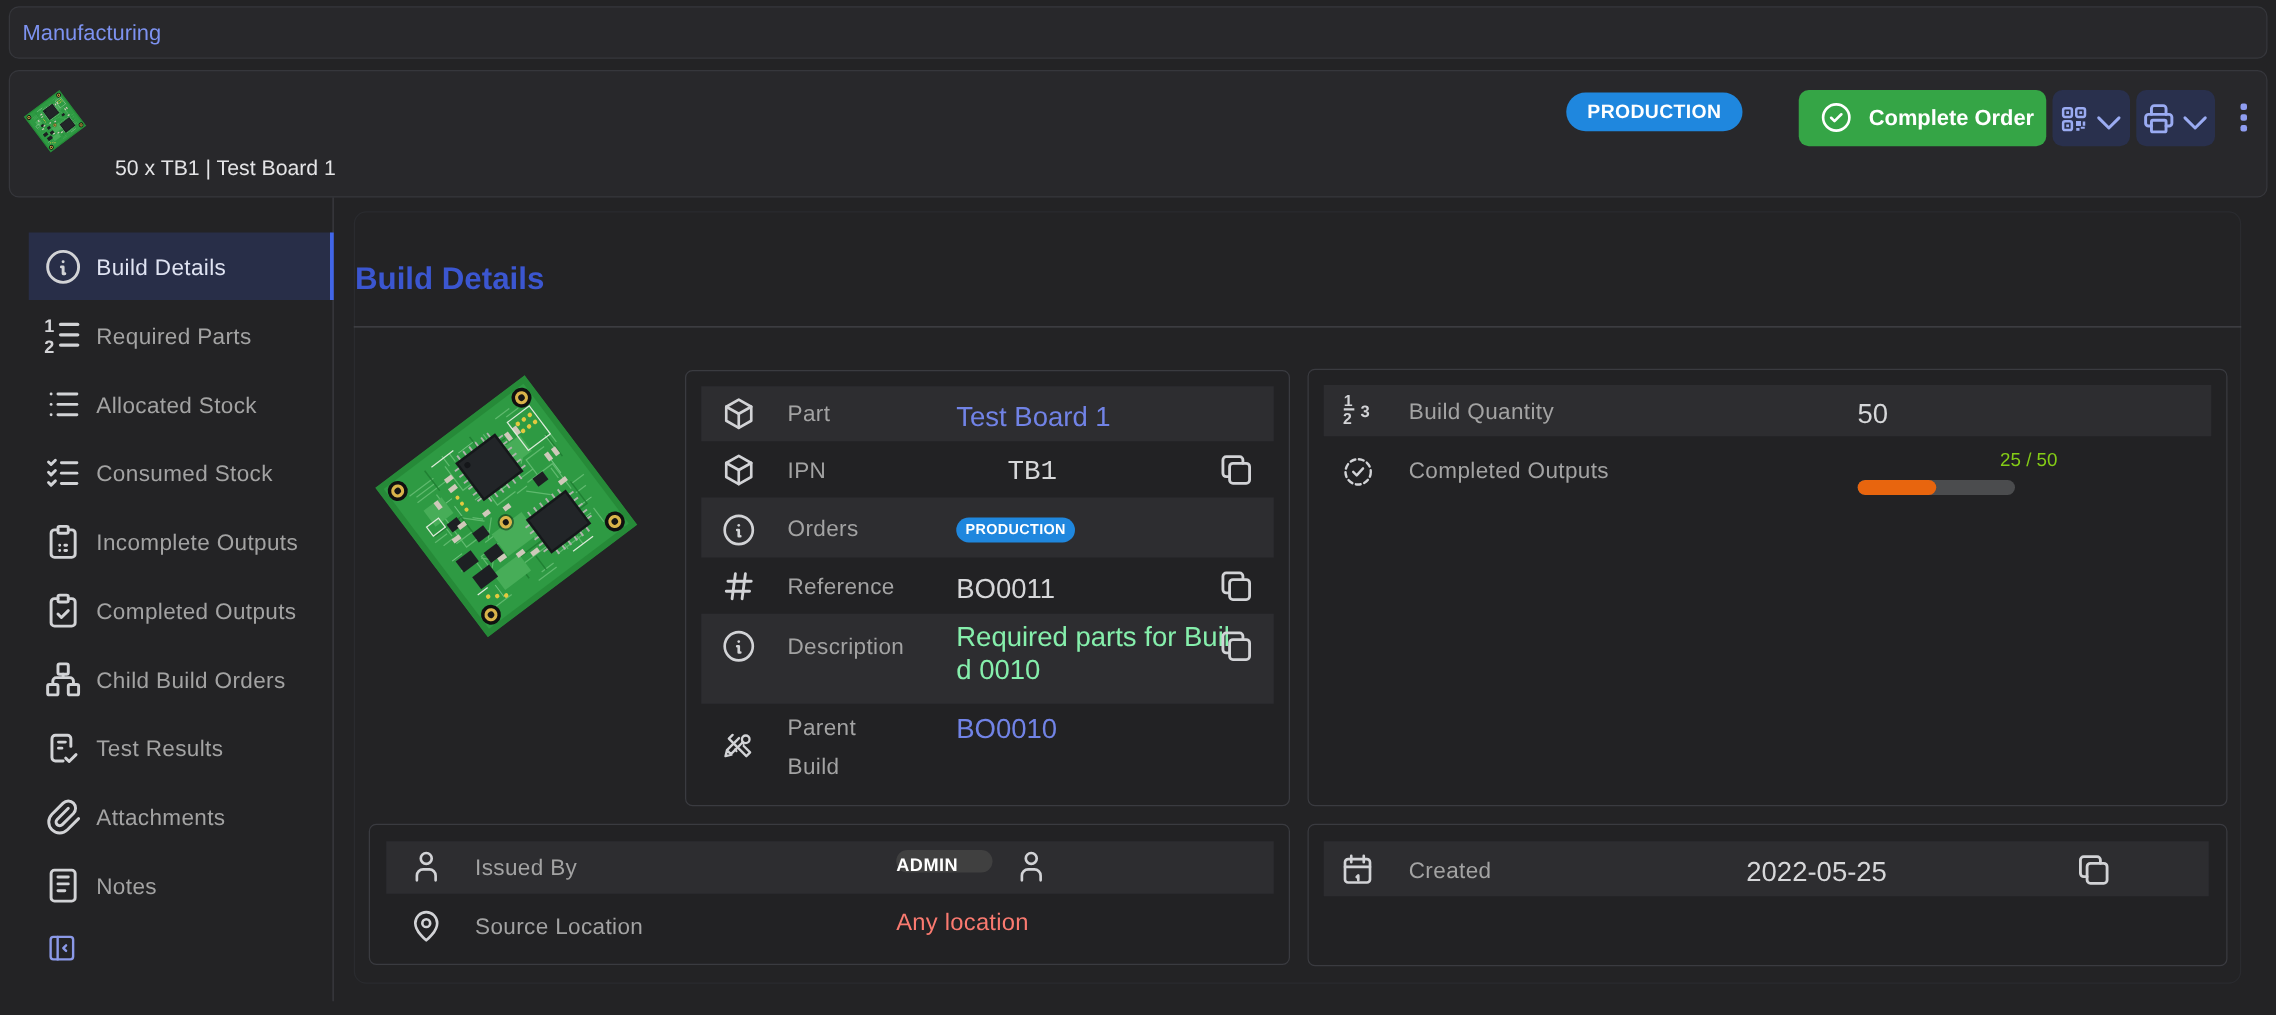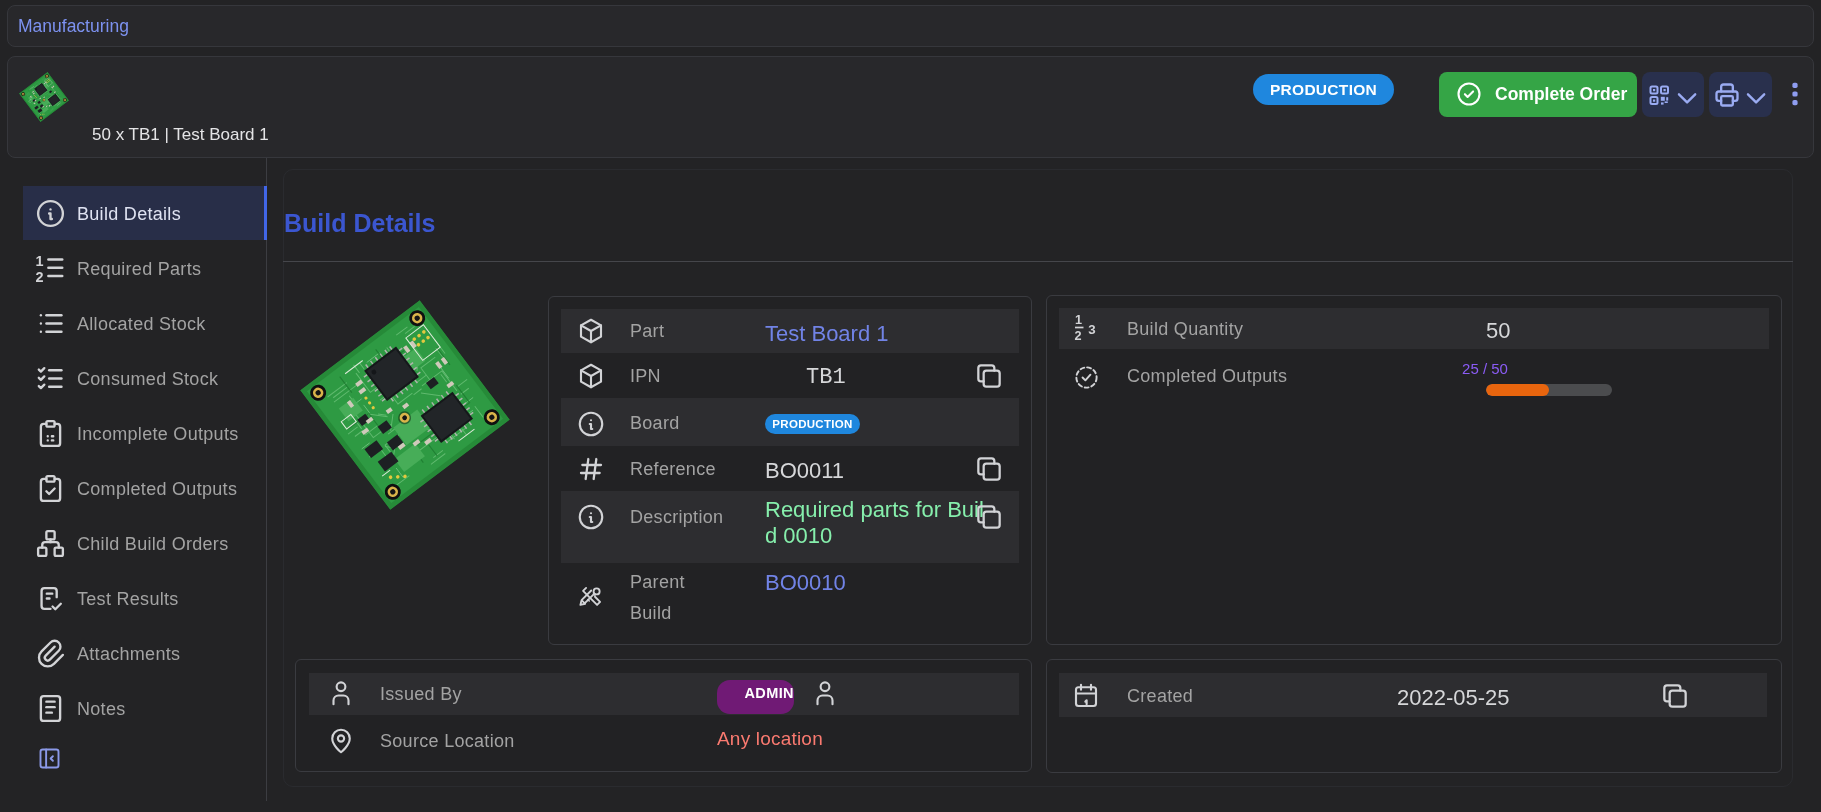--- a/index.html
+++ b/index.html
@@ -220,21 +220,21 @@
     <svg class="ic abs cpy" style="left:973px;top:360px;" width="32" height="32" viewBox="0 0 24 24">
         <rect x="8" y="8" width="12" height="12" rx="2"></rect>
         <path d="M16 8V6a2 2 0 0 0-2-2H6a2 2 0 0 0-2 2v8a2 2 0 0 0 2 2h2"></path>
       </svg>
 
     <svg class="ic abs" style="left:576px;top:409px;" width="30" height="30" viewBox="0 0 24 24">
         <circle cx="12" cy="12" r="9"></circle>
         <path d="M12 9h.01"></path>
         <path d="M11 12h1v4h1"></path>
       </svg>
-    <div class="abs lbl" style="left:630px;top:413px;">Board</div>
+    <div class="abs lbl" style="left:630px;top:413px;">Orders</div>
     <div class="abs" style="left:765px;top:414px;width:95px;height:20px;background:#1f87de;border-radius:11px;color:#fff;font-weight:bold;font-size:11.5px;letter-spacing:.3px;text-align:center;line-height:20px;">PRODUCTION</div>
 
     <svg class="ic abs" style="left:575px;top:453px;stroke-width:1.7;" width="32" height="32" viewBox="0 0 24 24">
         <path d="M10 4.5L8 19.5M16 4.5L14 19.5M5.5 9h14M4.5 15h14"></path>
       </svg>
     <div class="abs lbl" style="left:630px;top:459px;">Reference</div>
     <div class="abs val2" style="left:765px;top:458px;">BO0011</div>
     <svg class="ic abs cpy" style="left:973px;top:453px;" width="32" height="32" viewBox="0 0 24 24">
         <rect x="8" y="8" width="12" height="12" rx="2"></rect>
         <path d="M16 8V6a2 2 0 0 0-2-2H6a2 2 0 0 0-2 2v8a2 2 0 0 0 2 2h2"></path>
@@ -273,32 +273,32 @@
     <div class="abs lbl" style="left:1127px;top:319px;">Build Quantity</div>
     <div class="abs val2" style="left:1486px;top:318px;">50</div>
 
     <svg class="ic abs" style="left:1073px;top:364px;" width="27" height="27" viewBox="0 0 24 24" stroke-dasharray="3.5 2.6">
         <circle cx="12" cy="12" r="9"></circle>
       </svg>
     <svg class="ic abs" style="left:1073px;top:364px;" width="27" height="27" viewBox="0 0 24 24">
         <path d="M8.5 12l2.5 2.5 4.5-5"></path>
       </svg>
     <div class="abs lbl" style="left:1127px;top:366px;">Completed Outputs</div>
-    <div class="abs" style="left:1422px;top:360px;width:126px;text-align:center;font-size:15px;color:#8b5cf6;">25 / 50</div>
+    <div class="abs" style="left:1560px;top:360px;width:126px;text-align:center;font-size:15px;color:#84cc16;">25 / 50</div>
     <div class="abs" style="left:1486px;top:384px;width:126px;height:12px;background:#4b4c4e;border-radius:6px;overflow:hidden;">
         <div style="width:63px;height:12px;background:#e8650e;border-radius:6px;"></div>
       </div>
 
     <div class="row striped" style="left:309px;top:673px;width:710px;height:42px;"></div>
     <svg class="ic abs" style="left:326px;top:678px;" width="30" height="30" viewBox="0 0 24 24">
         <circle cx="12" cy="7" r="3.5"></circle>
         <path d="M6 21v-3a4 4 0 0 1 4-4h4a4 4 0 0 1 4 4v3"></path>
       </svg>
     <div class="abs lbl" style="left:380px;top:684px;">Issued By</div>
-    <div class="abs" style="left:717px;top:680px;width:77px;height:34px;background:#701a75;border-radius:13px;color:#fff;font-weight:bold;font-size:14.5px;letter-spacing:.4px;text-align:right;line-height:26px;">ADMIN</div>
+    <div class="abs" style="left:717px;top:680px;width:77px;height:18px;background:#404040;border-radius:13px;color:#fff;font-weight:bold;font-size:14.5px;letter-spacing:.4px;text-align:left;line-height:26px;">ADMIN</div>
     <svg class="ic abs" style="left:810px;top:678px;" width="30" height="30" viewBox="0 0 24 24">
         <circle cx="12" cy="7" r="3.5"></circle>
         <path d="M6 21v-3a4 4 0 0 1 4-4h4a4 4 0 0 1 4 4v3"></path>
       </svg>
 
     <svg class="ic abs" style="left:326px;top:726px;" width="30" height="30" viewBox="0 0 24 24">
         <path d="M12 21s-7-5.5-7-11a7 7 0 0 1 14 0c0 5.5-7 11-7 11z"></path>
         <circle cx="12" cy="10" r="2.5"></circle>
       </svg>
     <div class="abs lbl" style="left:380px;top:731px;">Source Location</div>

